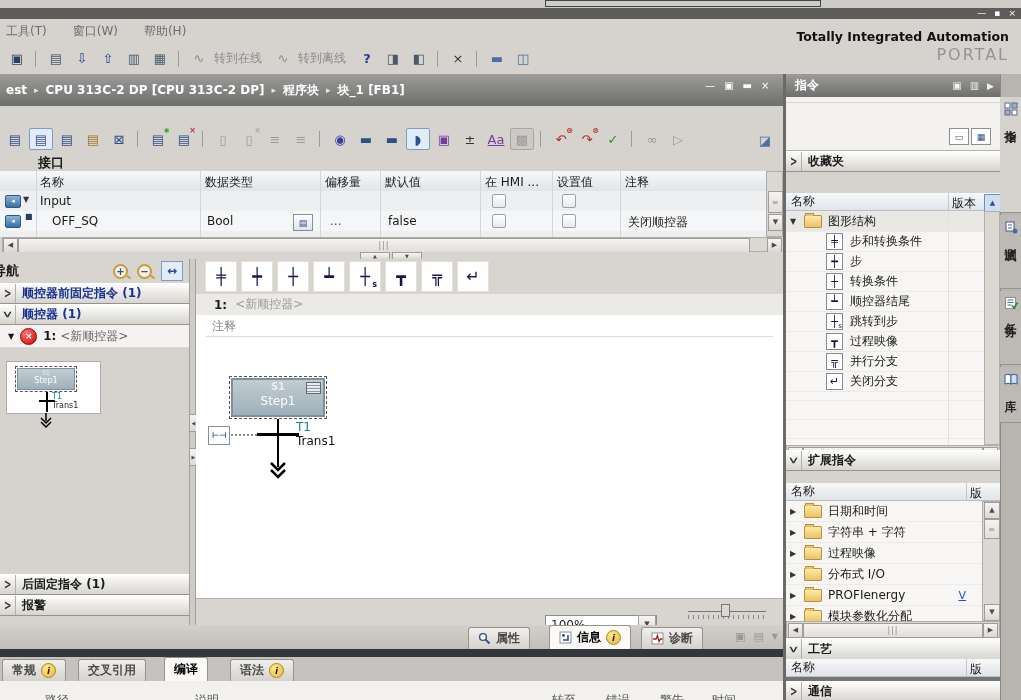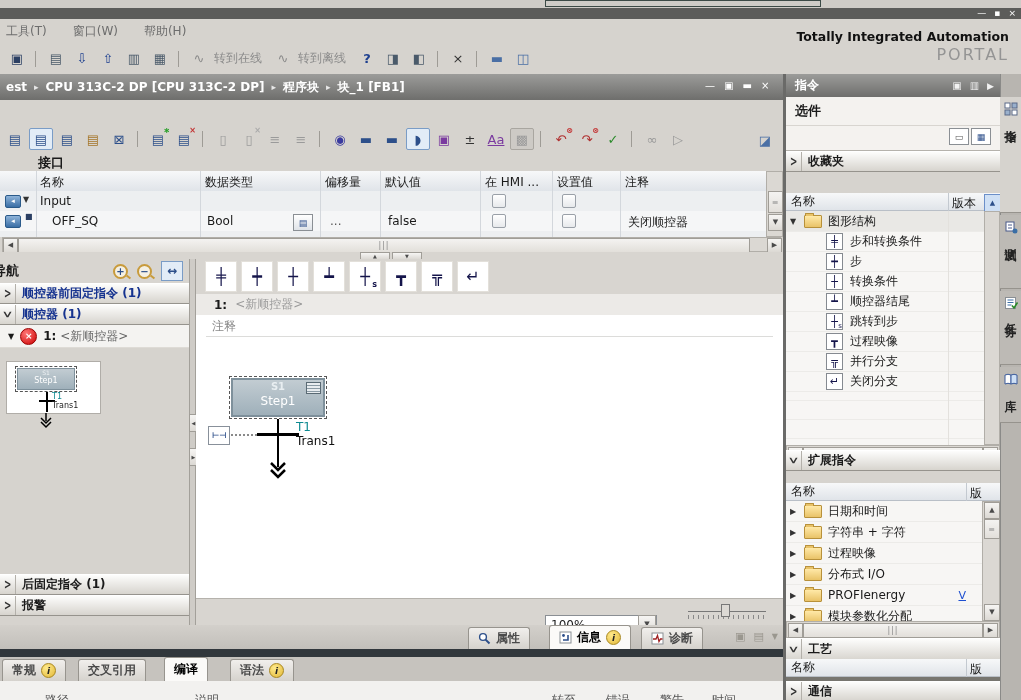--- a/index.html
+++ b/index.html
@@ -200,21 +200,21 @@
           <sup class="badge"></sup>
         </span>
         <span class="ico-btn" style="color: rgb(74, 111, 165);">
           <span>◫</span>
           <sup class="badge"></sup>
         </span>
       </span>
   </div>
 
   
-  <div class="abs bar-dark flex" style="left:0;top:74px;width:783px;height:26px;padding-left:6px;box-sizing:border-box">
+  <div class="abs bar-dark flex" style="left:0;top:74px;width:783px;height:32px;padding-left:6px;box-sizing:border-box">
     <span>est</span>
     <span style="margin:0 7px;font-size:9px;color:#e8e8e8">▸</span>
     <span>CPU 313C-2 DP [CPU 313C-2 DP]</span>
     <span style="margin:0 7px;font-size:9px;color:#e8e8e8">▸</span>
     <span>程序块</span>
     <span style="margin:0 7px;font-size:9px;color:#e8e8e8">▸</span>
     <span>块_1 [FB1]</span>
   </div>
   <div class="abs flex" style="left:705px;top:74px;height:23px;gap:9px;color:#fff;font-size:10px">
     <span>—</span>
@@ -625,21 +625,20 @@
   
   <div class="abs bar-dark flex" style="left:786px;top:74px;width:214px;height:23px;padding-left:9px;box-sizing:border-box">
     <span>指令</span>
     <span class="flex" style="margin-left:auto;margin-right:6px;gap:8px;font-size:10px;color:#f2f2f2">
       <span>▣</span>
       <span>▥</span>
       <span style="font-size:9px">▶</span>
     </span>
   </div>
   <div class="abs" style="left:786px;top:97px;width:214px;height:54px;background:#f4f2ef;border-bottom:1px solid #b5b2ac;box-sizing:border-box">
-    <div class="bold" style="margin:5px 0 0 9px;font-size:13px">选件</div>
     <div style="margin-top:5px;height:1px;background:#d8d5d0"></div>
     <span class="abs flex" style="left:163px;top:31px;width:18px;height:15px;justify-content:center;border:1px solid #8a8f94;background:#fff;color:#555;font-size:9px">▭</span>
     <span class="abs flex" style="left:185px;top:31px;width:18px;height:15px;justify-content:center;border:1px solid #8a8f94;background:#fff;color:#2d4f8a;font-size:9px">▦</span>
   </div>
   <div class="abs phead" style="left:786px;top:151px;width:214px;height:21px;box-sizing:border-box">
     <span class="chev">
         <span class="chev-r">&gt;</span>
       </span>
       <span class="lbl">收藏夹</span>
   </div>

